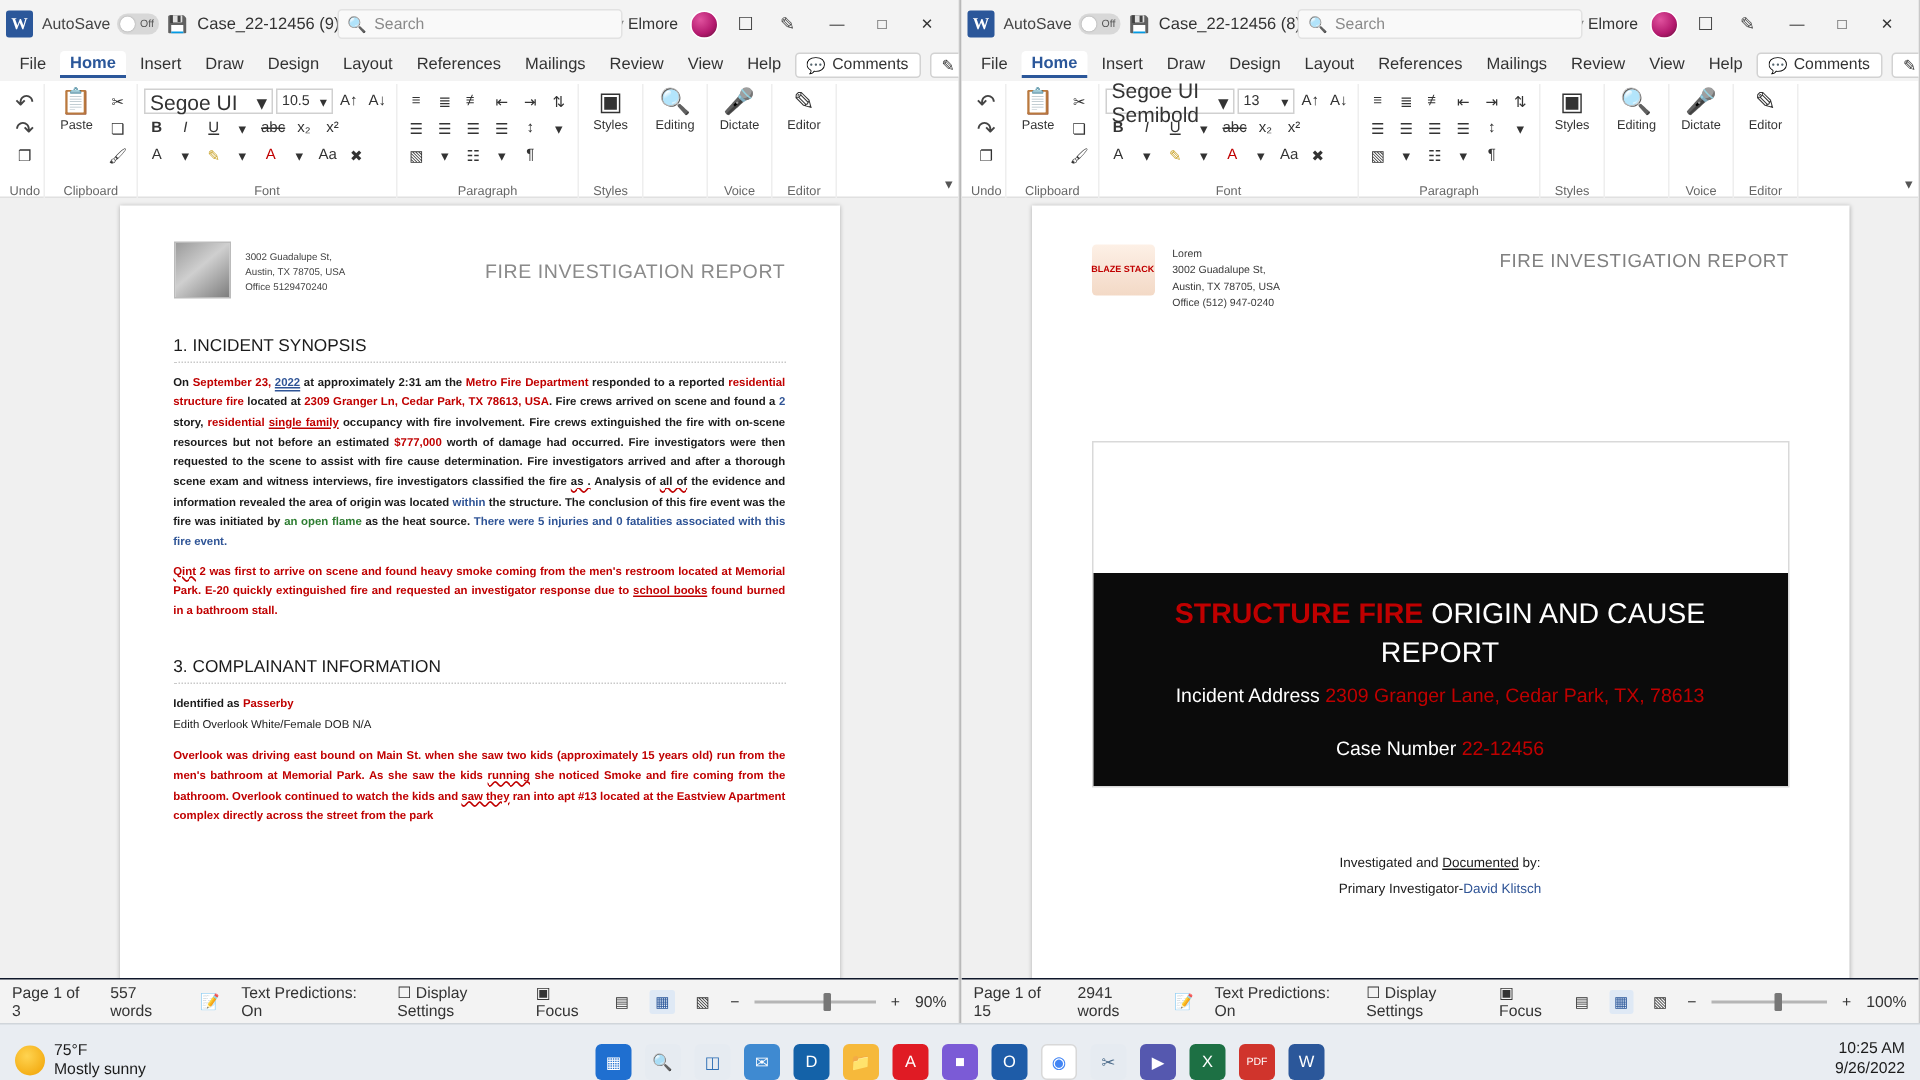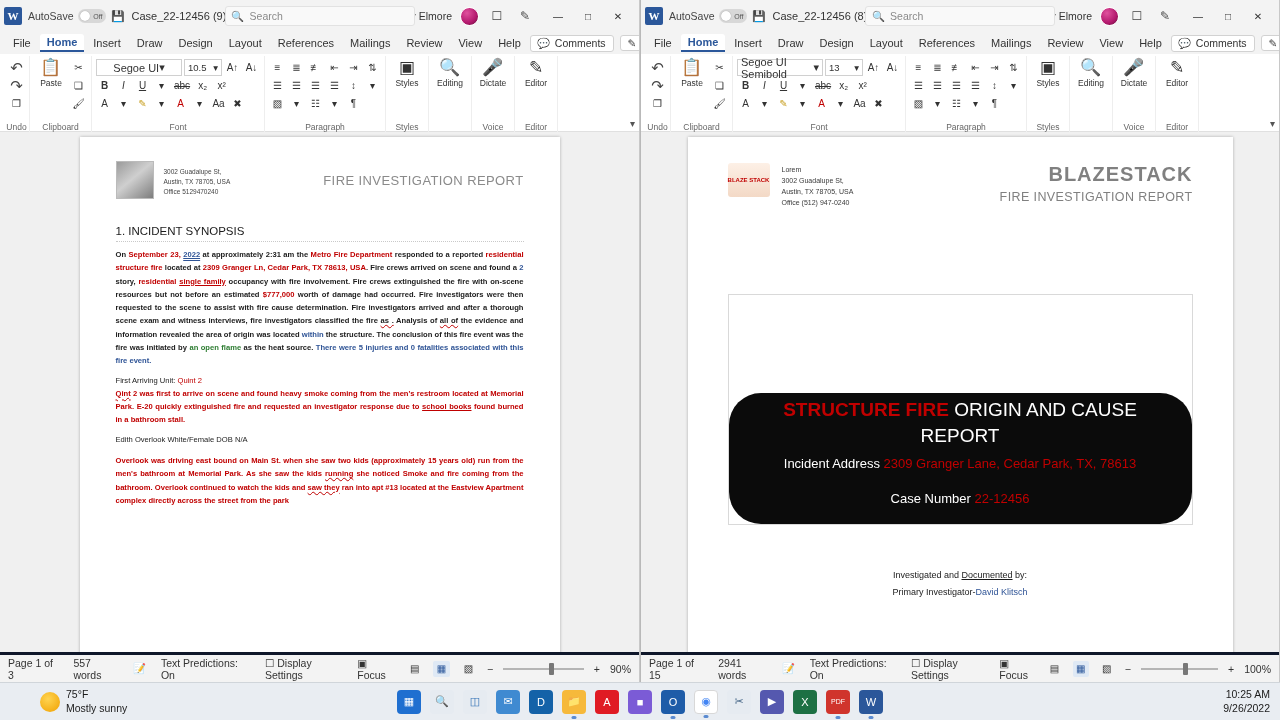--- a/index.html
+++ b/index.html
@@ -169,22 +169,22 @@
   .srow { display: flex; align-items: center; gap: 2px; height: 17px; }
   .sbtn {
     min-width: 17px; height: 17px;
     display: inline-flex; align-items: center; justify-content: center;
     font-size: 10px; color: #333; border-radius: 2px;
     padding: 0 2px;
   }
   .fontname {
     width: 86px; height: 17px;
     border: 1px solid #d0d0d0; background: #fff;
-    font-size: 11px; display: flex; align-items: center;
-    padding: 0 3px; justify-content: center;
+    font-size: 14px; display: flex; align-items: center;
+    padding: 0 3px; justify-content: space-between;
   }
   .fontsize {
     width: 38px; height: 17px;
     border: 1px solid #d0d0d0; background: #fff;
     font-size: 9.5px; display: flex; align-items: center;
     padding: 0 3px; justify-content: space-between;
   }
   .undo-arrow { font-size: 15px; color: #444; }
   .ribbon .collapse {
     position: absolute; right: 4px; bottom: 2px; font-size: 10px; color: #555;
@@ -259,41 +259,40 @@
   }
   .brandbox .bsub { font-size: 12.5px; color: #808080; letter-spacing: .4px; margin-top: 4px;}
   .coverbox {
     margin-top: 86px;
     border: 1px solid #d9d9d9;
     height: 231px;
     display: flex; flex-direction: column; justify-content: flex-end;
   }
   .blackband {
     background: #0b0b0b; color: #fff;
-    padding: 4px 18px 18px 18px;
+    padding: 15px 18px 18px 18px;
     text-align: center;
-    border-radius: 32px;
   }
   .blackband .l1 { font-size: 19px; line-height: 1.35; }
   .blackband .l1 .fire { color: #c00000; font-weight: 600; }
   .blackband .l2 { font-size: 13px; margin-top: 8px; }
   .blackband .l2 .addr3 { color: #c00000; }
   .blackband .l3 { font-size: 13px; margin-top: 20px; }
   .blackband .l3 .num { color: #c00000; }
   .invest {
     margin-top: 42px; text-align: center;
     font-size: 9px; color: #1b1b1b; line-height: 1.9;
   }
   .invest .name { color: #2f5496; }
 
   
   .statusbar {
     position: absolute; bottom: 0; left: 0; right: 0;
     height: 30px; background: #f3f3f3;
-    border-top: 3px solid #0f172a;
+    border-top: 1px solid #0f172a;
     display: flex; align-items: center;
     font-size: 10.5px; color: #333;
     padding: 0 8px; gap: 14px;
   }
   .statusbar .sright { margin-left: auto; display: flex; align-items: center; gap: 10px; }
   .viewbtn {
     width: 18px; height: 16px; border-radius: 2px;
     display: inline-flex; align-items: center; justify-content: center;
     font-size: 10px; color: #333;
   }
@@ -305,23 +304,22 @@
   .zoomslider .track { height: 2px; background: #b5b5b5; width: 100%; }
   .zoomslider .thumb {
     position: absolute; width: 5px; height: 12px; background: #777; border-radius: 1px;
   }
 
   
   .taskbar {
     position: absolute; left: 0; bottom: 0;
     width: 1280px; height: 38px;
     background: #e9edf2;
-    display: flex; align-items: center;
+    display: flex; align-items: flex-end;
     border-top: 1px solid #d0d5da;
-    padding-left: 30px;
   }
   .weather {
     display: flex; align-items: center; gap: 6px;
     padding-left: 10px; width: 150px;
     font-size: 10.5px; color: #1b1b1b;
   }
   .weather .sun {
     width: 20px; height: 20px; border-radius: 50%;
     background: radial-gradient(circle at 40% 35%, #ffd451, #f0a000);
   }
@@ -566,23 +564,24 @@
           <div class="logo"></div>
           <div class="addr" style="white-space:pre-line;">3002 Guadalupe St,
 Austin, TX 78705, USA
 Office 5129470240</div>
           <div class="rtitle">FIRE INVESTIGATION REPORT</div>
         </div>
 
         <h2 class="sec">1. INCIDENT SYNOPSIS</h2>
         <p class="body-p">On <span class="red">September</span> <span class="red">23,</span> <span class="blue sb">2022</span> at approximately 2:31 am the <span class="red">Metro</span> <span class="red">Fire</span> <span class="red">Department</span> responded to a reported <span class="red">residential structure fire</span> located at <span class="red">2309 Granger Ln, Cedar Park, TX 78613, USA</span>. Fire crews arrived on scene and found a <span class="blue">2</span> story, <span class="red">residential</span> <span class="red u">single family</span> occupancy with fire involvement. Fire crews extinguished the fire with on-scene resources but not before an estimated <span class="red">$777,000</span> worth of damage had occurred. Fire investigators were then requested to the scene to assist with fire cause determination. Fire investigators arrived and after a thorough scene exam and witness interviews, fire investigators classified the fire <span class="sw">as .</span> Analysis of <span class="sw">all of</span> the evidence and information revealed the area of origin was located <span class="blue">within</span> the structure. The conclusion of this fire event was the fire was initiated by <span class="green">an open flame</span> as the heat source. <span class="blue">There were 5 injuries and 0 fatalities associated with this fire event.</span></p>
 
-        <p class="sp-line"><span>First Arriving Unit:</span> <span class="red">Quint 2</span></p>
         <p class="body-p red"><span class="sw">Qint</span> 2 was first to arrive on scene and found heavy smoke coming from the men's restroom located at Memorial Park.  E-20 quickly extinguished fire and requested an investigator response due to <span class="u">school books</span> found burned in a bathroom stall.</p>
 
+        <h2 class="sec">3. COMPLAINANT INFORMATION</h2>
+        <p class="sp-line bold"><span>Identified as</span> <span class="red">Passerby</span></p>
         <p class="sp-line red" style="margin-bottom:8px;">Edith Overlook White/Female DOB N/A</p>
         <p class="body-p red">Overlook was driving east bound on Main St. when she saw two kids (approximately 15 years old) run from the men's bathroom at Memorial Park.  As she saw the kids <span class="sw">running</span> she noticed Smoke and fire coming from the bathroom.  Overlook continued to watch the kids and <span class="sw">saw they</span> ran into apt #13 located at the Eastview Apartment complex directly across the street from the park</p>
       </div>
     </div>
 
     <div class="statusbar">
       <span>Page 1 of 3</span>
       <span>557 words</span>
       <span>📝</span>
       <span>Text Predictions: On</span>
@@ -822,21 +821,20 @@
       <div class="page right-page">
         <div class="rhead">
           <div class="logo2">
             <span>BLAZE STACK</span>
           </div>
           <div class="addr2" style="white-space:pre-line;">Lorem
 3002 Guadalupe St,
 Austin, TX 78705, USA
 Office (512) 947-0240</div>
           <div class="brandbox">
-            <div class="bname">BLAZESTACK</div>
             <div class="bsub">FIRE INVESTIGATION REPORT</div>
           </div>
         </div>
 
         <div class="coverbox">
           <div class="blackband">
             <div class="l1">
               <span class="fire">STRUCTURE FIRE</span><span> ORIGIN AND CAUSE REPORT</span>
             </div>
             <div class="l2">

